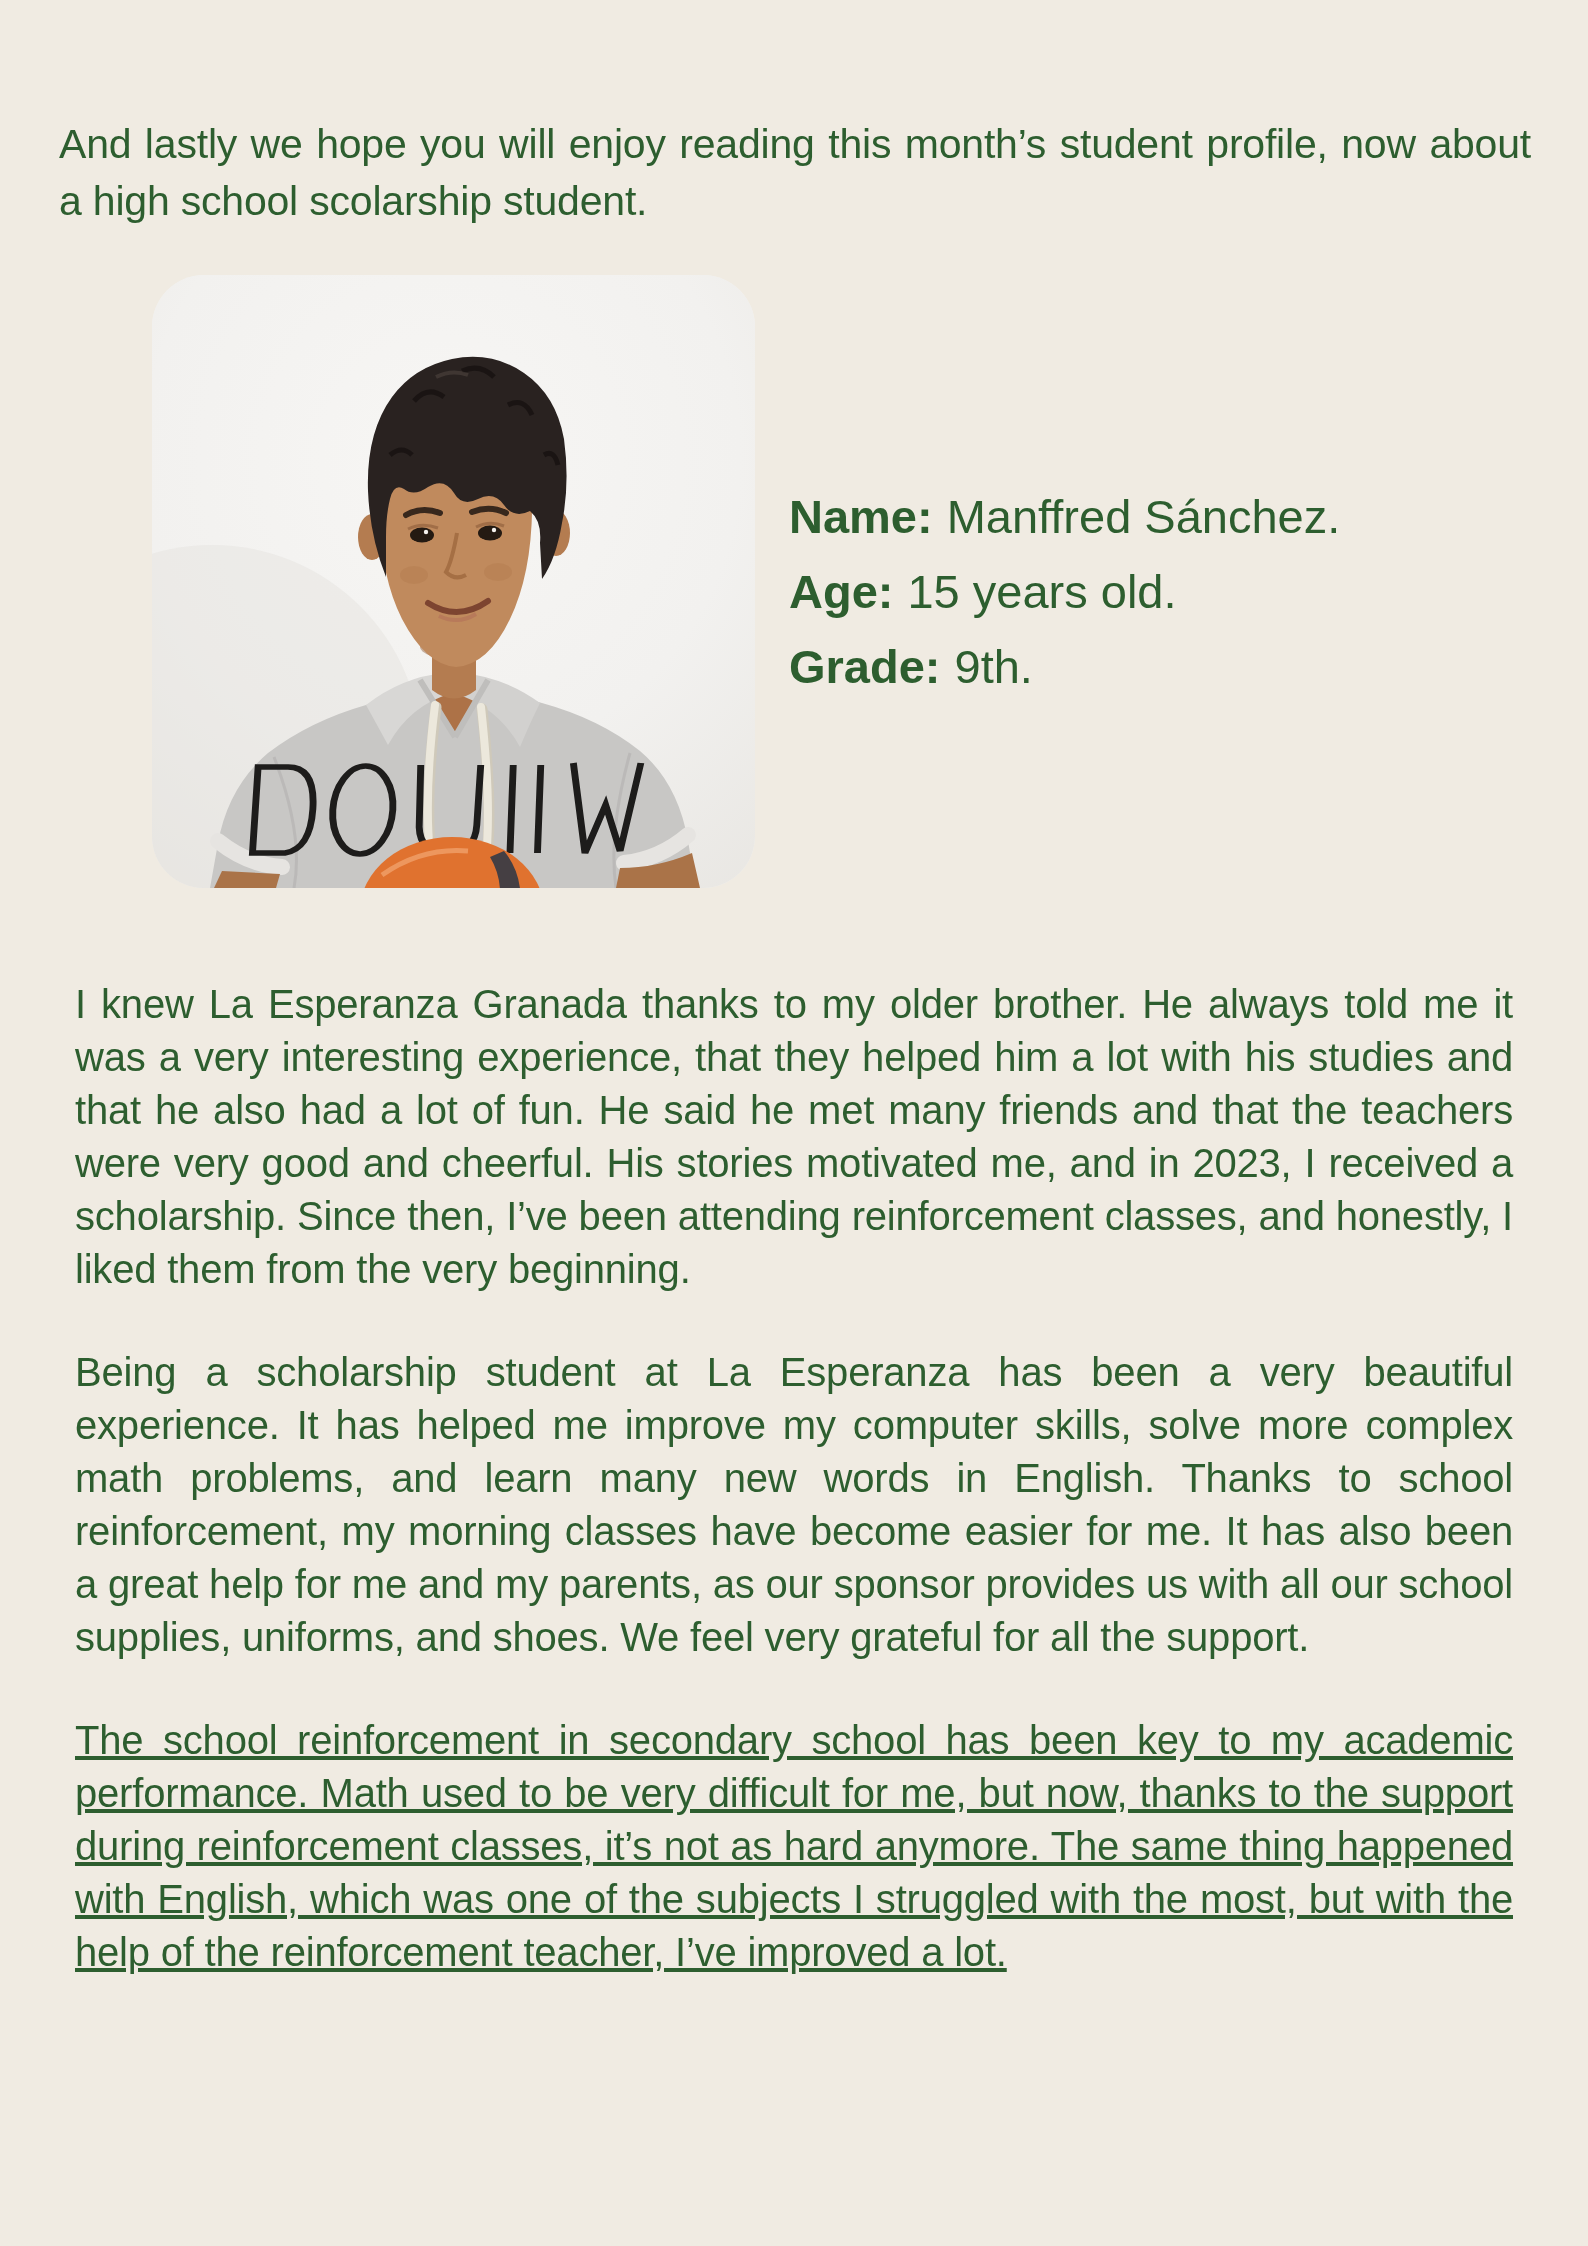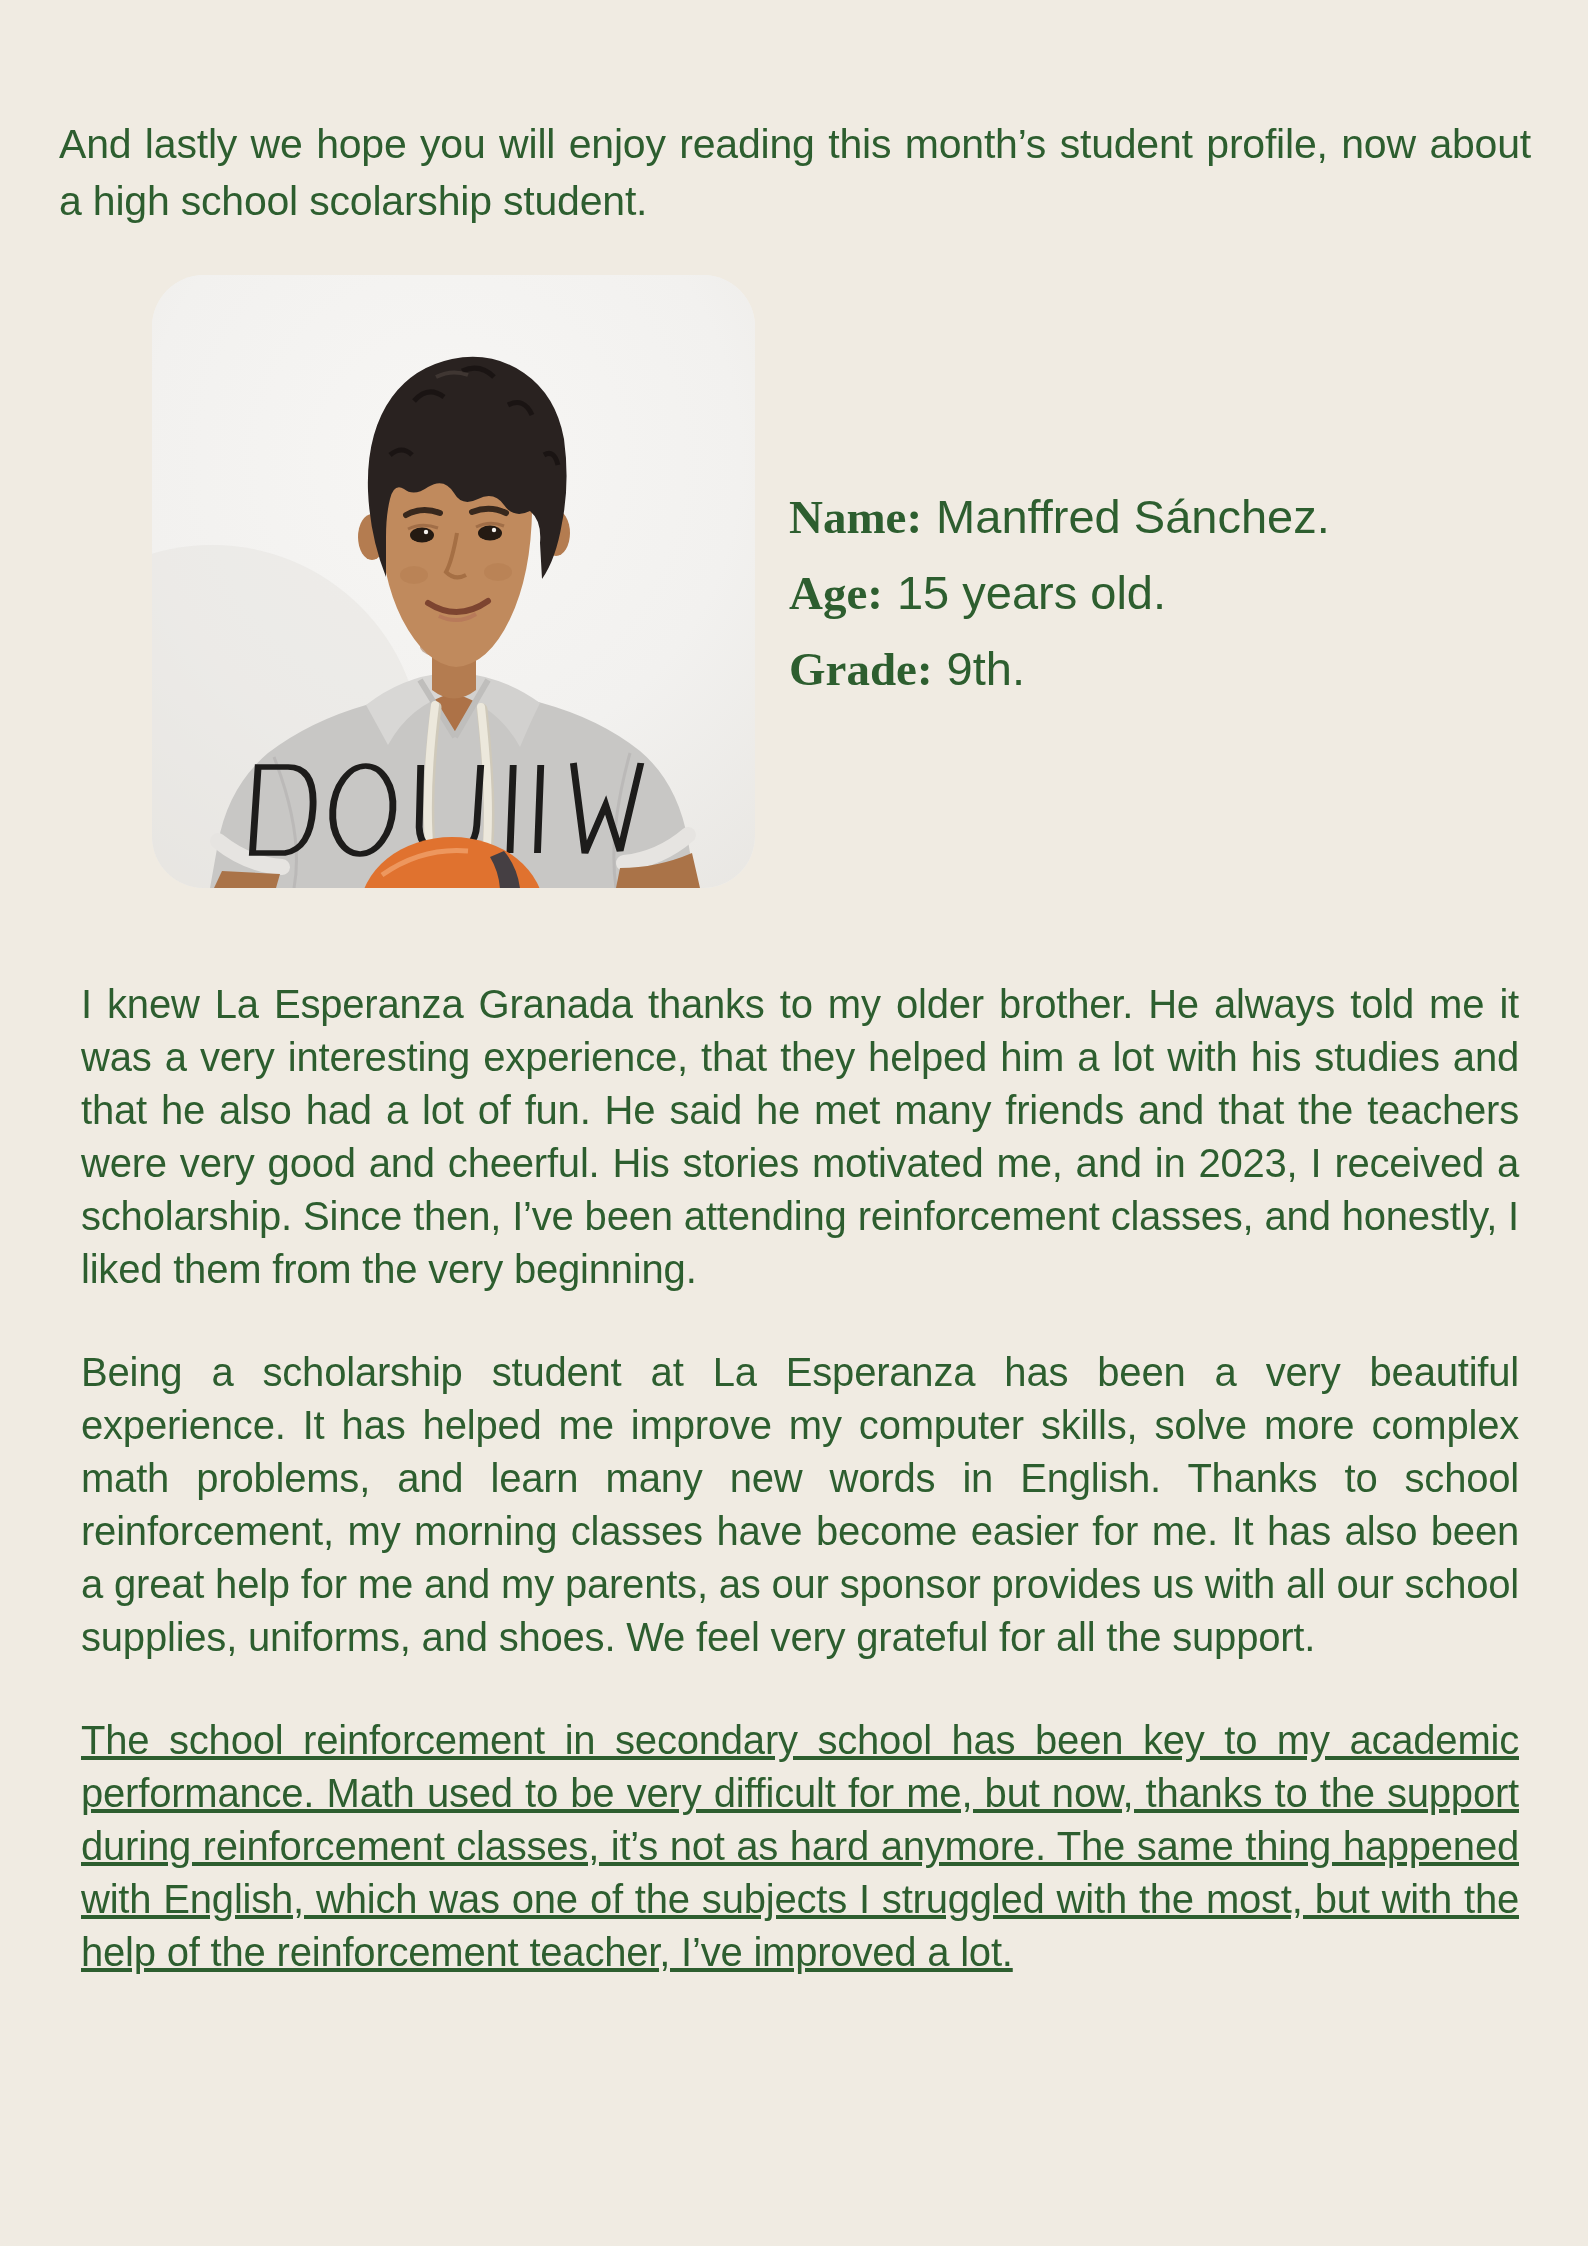--- a/index.html
+++ b/index.html
@@ -30,24 +30,24 @@
     margin:0;
     background:#f2f1ef;
   }
   .photo-frame svg{display:block;}
   .profile-info{
     position:absolute;
     left:789px;top:479px;
     font-size:47px;line-height:75px;
   }
   .profile-info .row{white-space:nowrap;}
-  .profile-info .label{font-weight:bold;margin-right:14px;font-family:Liberation Serif, serif;}
+  .profile-info .label{font-weight:bold;margin-right:14px;}
   .story{
     position:absolute;
-    left:81px;top:978px;width:1438px;
+    left:75px;top:978px;width:1438px;
     font-size:40px;line-height:53px;
     text-align:justify;
     letter-spacing:-0.2px;
   }
   .story p{margin:0 0 50px 0;}
   .story p:last-child{margin-bottom:0;text-decoration:underline;}
 </style>
 </head>
 <body>
 

